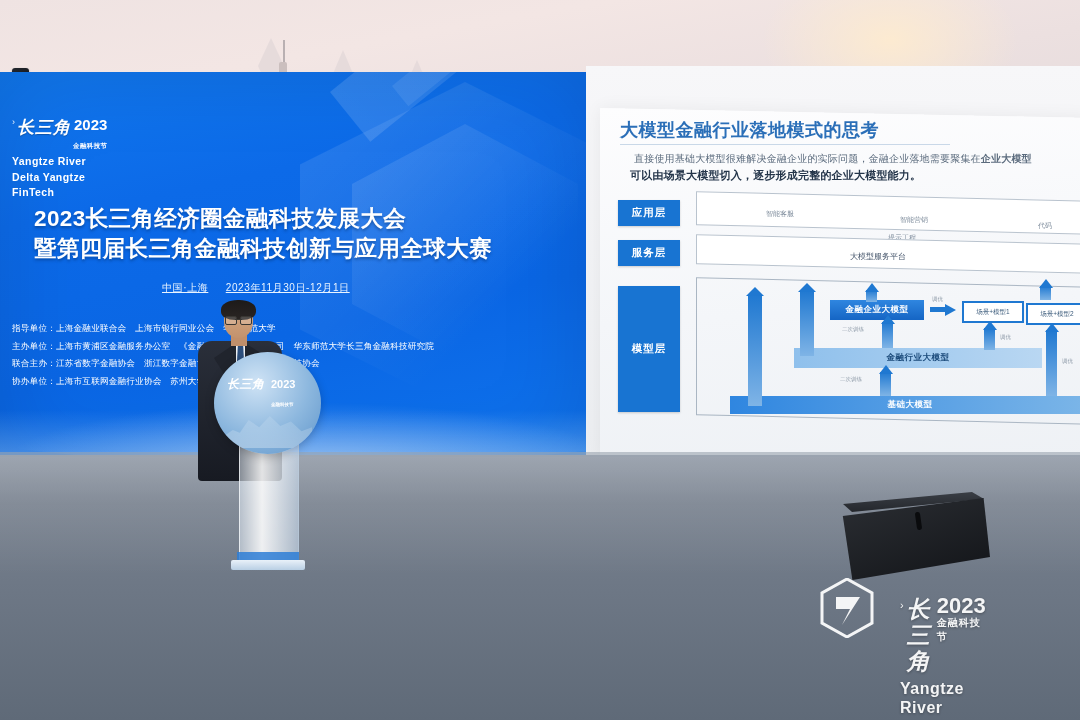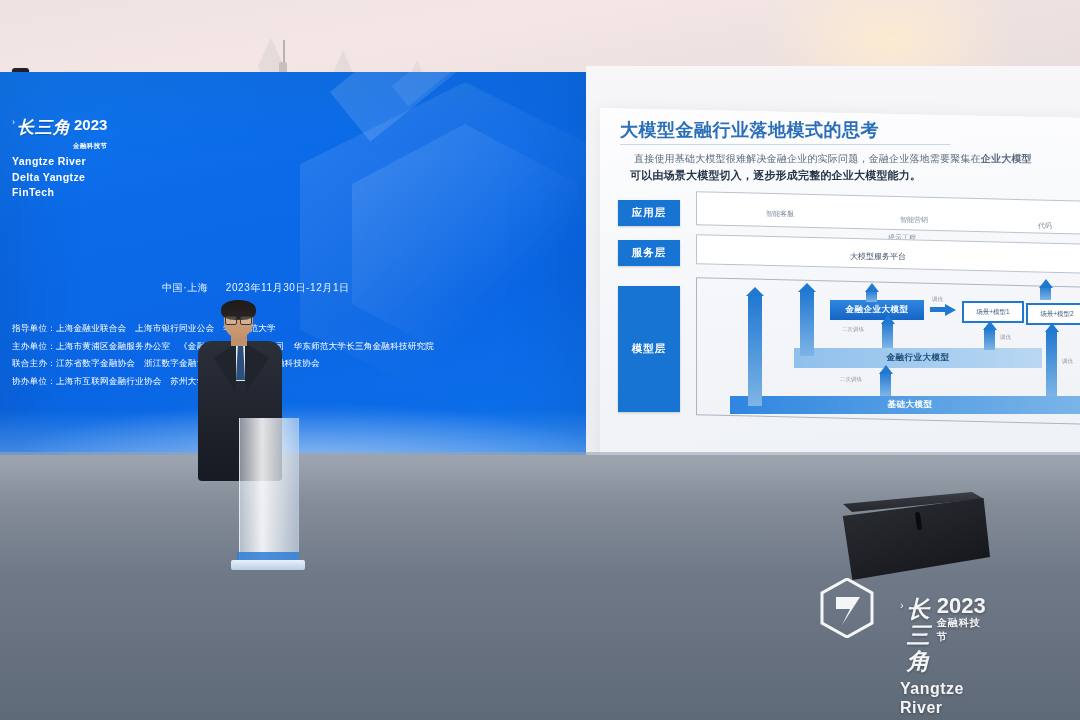--- a/index.html
+++ b/index.html
@@ -50,21 +50,21 @@
     text-shadow:0 1px 1px rgba(0,0,0,.25);}
   .ev-yr{font-size:15px;font-weight:bold;line-height:13px;margin-left:1px;}
   .ev-sub{font-size:6.5px;font-weight:bold;letter-spacing:.4px;margin-top:1px;}
   .ev-en{font-size:10.5px;font-weight:bold;line-height:12.5px;letter-spacing:.4px;margin-top:3px;}
 
   .main-title{position:absolute;left:34px;top:205px;width:520px;color:#fff;font-weight:bold;
     font-size:22.5px;line-height:28px;letter-spacing:.4px;white-space:nowrap;
     text-shadow:0 2px 3px rgba(0,40,90,.45);}
   .main-title .l2{margin-top:2px;}
   .where{position:absolute;left:162px;top:281px;color:#eaf4ff;font-size:10px;letter-spacing:.6px;}
-  .where span{margin-right:14px;}
+  .where span{margin-right:14px;text-decoration:underline;}
 
   .orgs{position:absolute;left:12px;top:320px;width:480px;color:#fff;font-size:8.6px;
     line-height:17.5px;letter-spacing:.2px;white-space:nowrap;}
 
   
   .wall{position:absolute;left:586px;top:66px;width:494px;height:400px;
     background:linear-gradient(180deg,#f7f7f9,#eceef1);}
   .screen{position:absolute;left:600px;top:108px;width:492px;height:352px;overflow:hidden;
     background:linear-gradient(175deg,#fdfdfe 0%,#f4f6f9 55%,#eef1f5 100%);
     transform:skewY(1.15deg);transform-origin:left top;box-shadow:0 0 18px rgba(0,0,0,.06);}
@@ -233,20 +233,24 @@
           <span class="ev-yr">2023</span><br>
           <span class="ev-sub">金融科技节</span>
         </span>
       </div>
       <div class="ev-en">Yangtze River</div>
       <div class="ev-en">Delta Yangtze</div>
       <div class="ev-en">FinTech</div>
     </div>
   </div>
 
+  <div class="main-title">
+    <div>2023长三角经济圈金融科技发展大会</div>
+    <div class="l2">暨第四届长三角金融科技创新与应用全球大赛</div>
+  </div>
 
   <div class="where">
     <span>中国·上海</span>
     <span>2023年11月30日-12月1日</span>
   </div>
 
   <div class="orgs">
     <div>指导单位：上海金融业联合会　上海市银行同业公会　华东师范大学</div>
     <div>主办单位：上海市黄浦区金融服务办公室　《金融时报》有限责任公司　华东师范大学长三角金融科技研究院</div>
     <div>联合主办：江苏省数字金融协会　浙江数字金融协会　安徽省数字金融科技协会</div>
@@ -316,20 +320,30 @@
   <div class="sp-hair"></div>
   <div class="sp-glass">
     <i class="l"></i>
       <i class="r"></i>
       <b></b>
   </div>
 
   <div class="podium-col"></div>
   <div class="podium-base2"></div>
   <div class="podium-base"></div>
+  <div class="podium-disc">
+    <div class="disc-city"></div>
+    <div class="disc-logo">
+      <span class="disc-cn">长三角</span>
+      <span style="display:inline-block;vertical-align:top;margin-left:2px;">
+        <span class="disc-yr">2023</span><br>
+        <span class="disc-sub">金融科技节</span>
+      </span>
+    </div>
+  </div>
 
   <div class="monitor-top"></div>
   <div class="monitor"></div>
   <div class="monitor-slot"></div>
 
   <div class="wm">
     <svg class="wm-hex" viewBox="0 0 54 60">
       <path d="M27 1 L52 15 L52 45 L27 59 L2 45 L2 15 Z" fill="none" stroke="#ffffff" stroke-width="3"></path>
       <path d="M16 19 L40 19 L22 47 L30 31 L16 31 Z" fill="#ffffff"></path>
     </svg>

